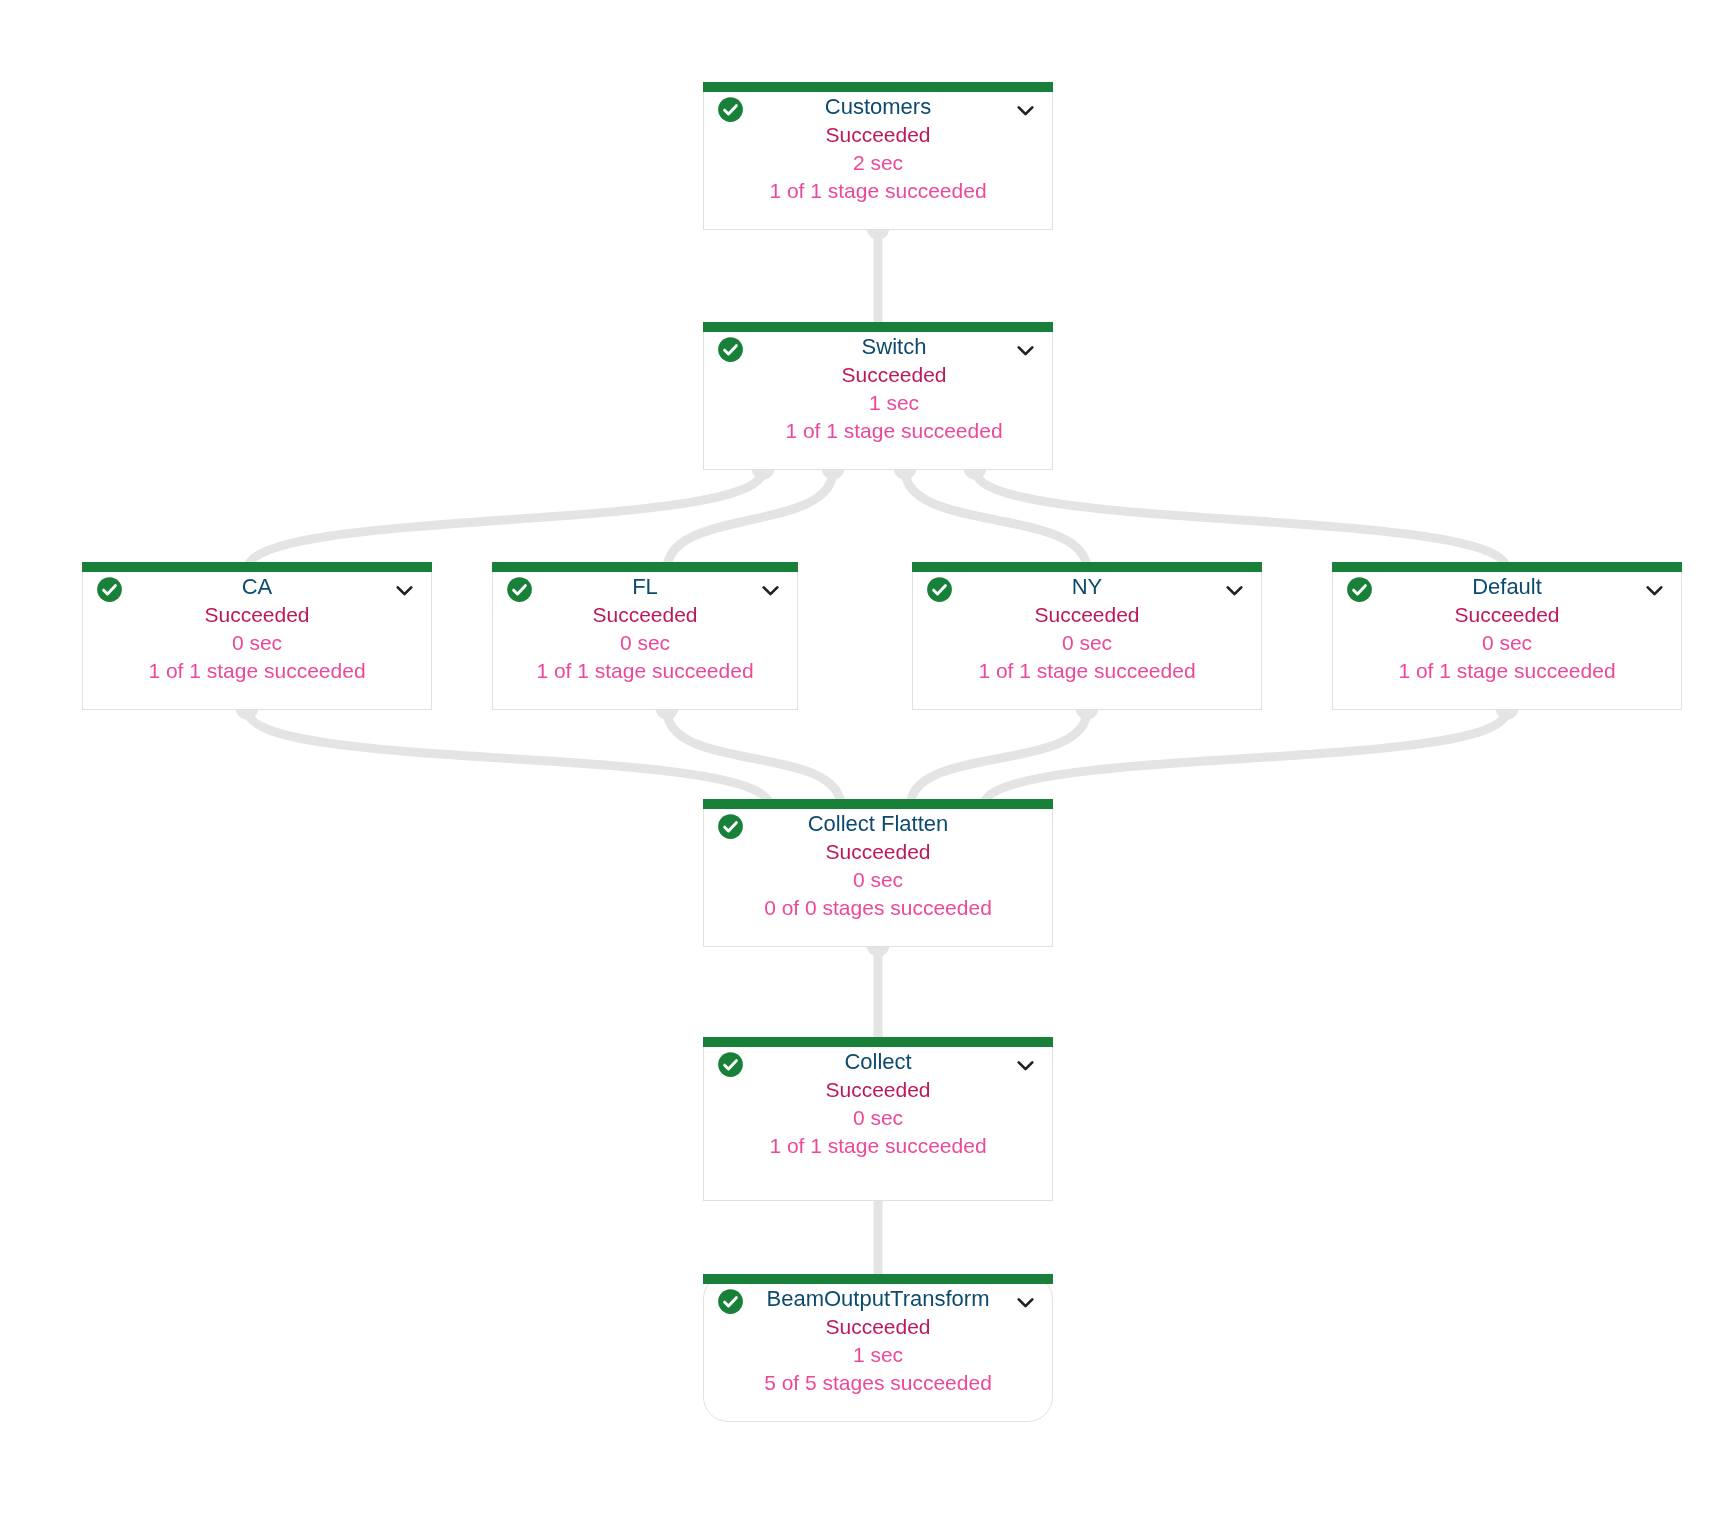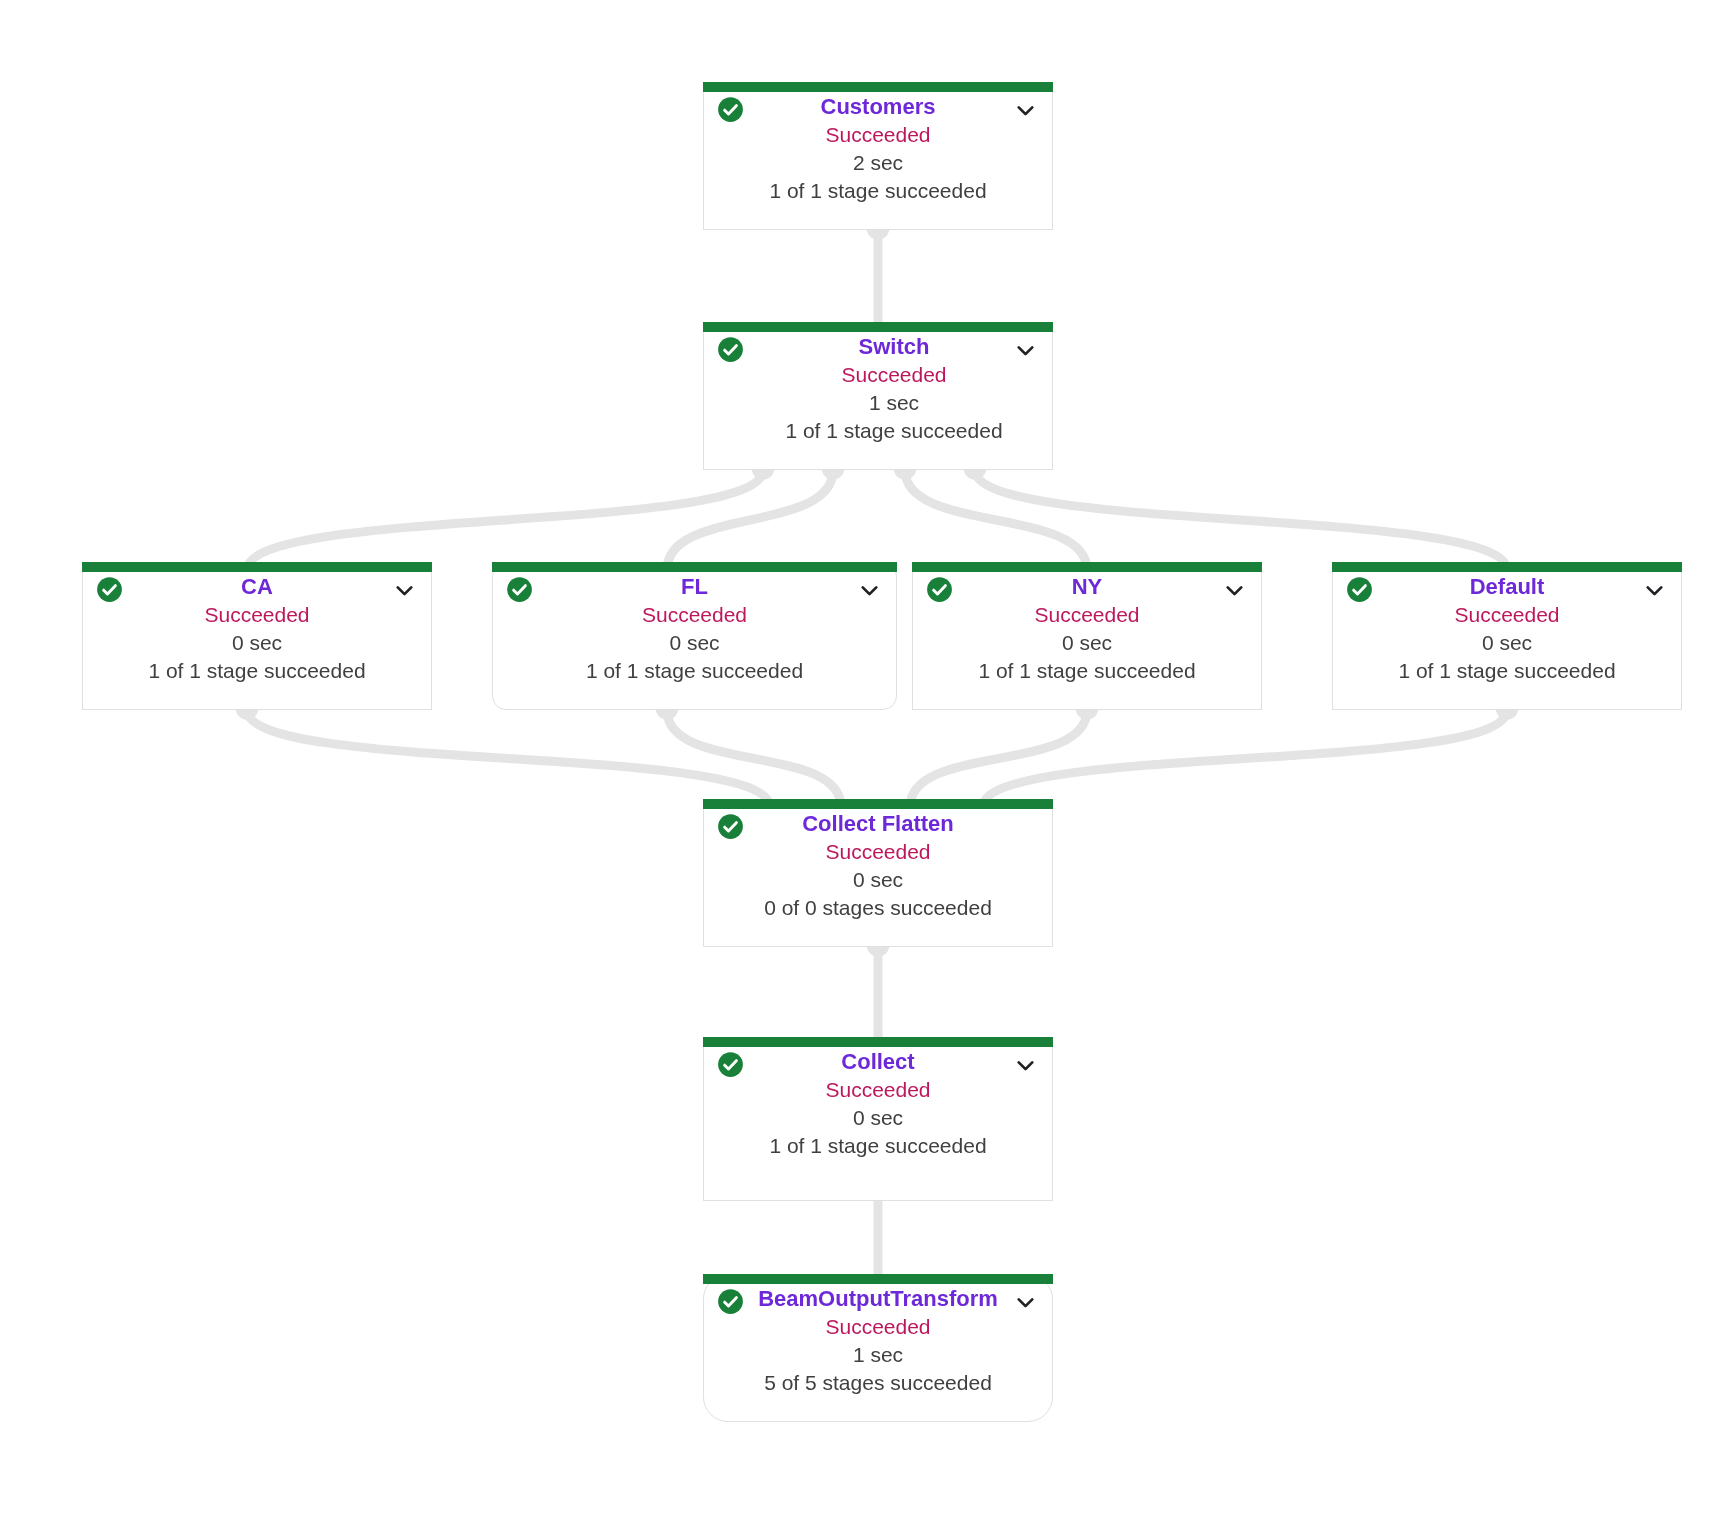--- a/index.html
+++ b/index.html
@@ -44,22 +44,22 @@
     left: 13px;
     top: 13px;
     width: 27px;
     height: 27px;
   }
   .check svg { display: block; width: 100%; height: 100%; }
   .title {
     margin: 10px 46px 0 46px;
     line-height: 28px;
     font-size: 22px;
-    font-weight: bold;
-    color: #6d28d9;
+    font-weight: normal;
+    color: #0c4a6e;
     white-space: nowrap;
   }
   .chev {
     position: absolute;
     right: 14px;
     top: 15px;
     width: 25px;
     height: 25px;
     background: none;
     border: none;
@@ -68,21 +68,21 @@
   }
   .chev svg { display: block; width: 100%; height: 100%; }
   .status {
     line-height: 28px;
     font-size: 21px;
     color: #be185d;
   }
   .duration, .stages {
     line-height: 28px;
     font-size: 21px;
-    color: #404040;
+    color: #ec4899;
   }
 </style>
 </head>
 <body>
 
 <div id="canvas">
   <svg id="edges" width="1736" height="1538">
       <path d="M 878 230 L 878 330" fill="none" stroke="#e4e4e4" stroke-width="9"></path>
       <circle cx="878" cy="228" r="11.5" fill="#e4e4e4"></circle>
       <path d="M 763 470 C 763 534, 247 506, 247 570" fill="none" stroke="#e4e4e4" stroke-width="9"></path>
@@ -153,21 +153,21 @@
     <div class="title">CA</div>
     <button class="chev">
       <svg viewBox="0 0 24 24">
         <path d="M5.5 9 L12 15.5 L18.5 9" fill="none" stroke="#202124" stroke-width="2.6" stroke-linecap="round" stroke-linejoin="round"></path>
       </svg>
     </button>
     <div class="status">Succeeded</div>
     <div class="duration">0 sec</div>
     <div class="stages">1 of 1 stage succeeded</div>
   </div>
-    <div class="node" style="left: 492px; top: 562px; width: 405px; height: 148px; border-radius: 14px;">
+    <div class="node" style="left: 492px; top: 562px; width: 306px; height: 148px;">
     <div class="bar" style="background: rgb(24, 128, 56);"></div>
     <span class="check">
       <svg viewBox="0 0 24 24">
         <circle cx="12" cy="12" r="11" class="check-circle" fill="#188038"></circle>
         <path d="M6.8 12.6 L10.2 16 L17.2 8.6" fill="none" stroke="#ffffff" stroke-width="2.6" stroke-linecap="round" stroke-linejoin="round"></path>
       </svg>
     </span>
     <div class="title">FL</div>
     <button class="chev">
       <svg viewBox="0 0 24 24">

